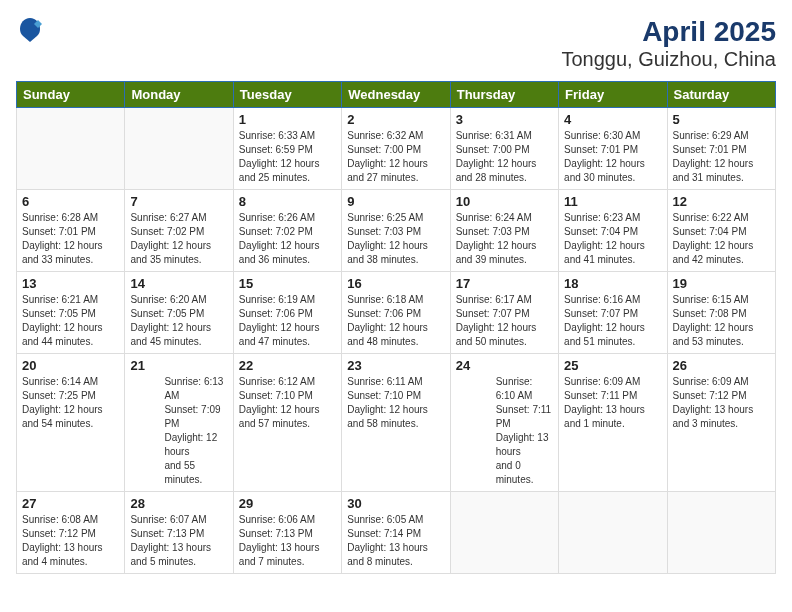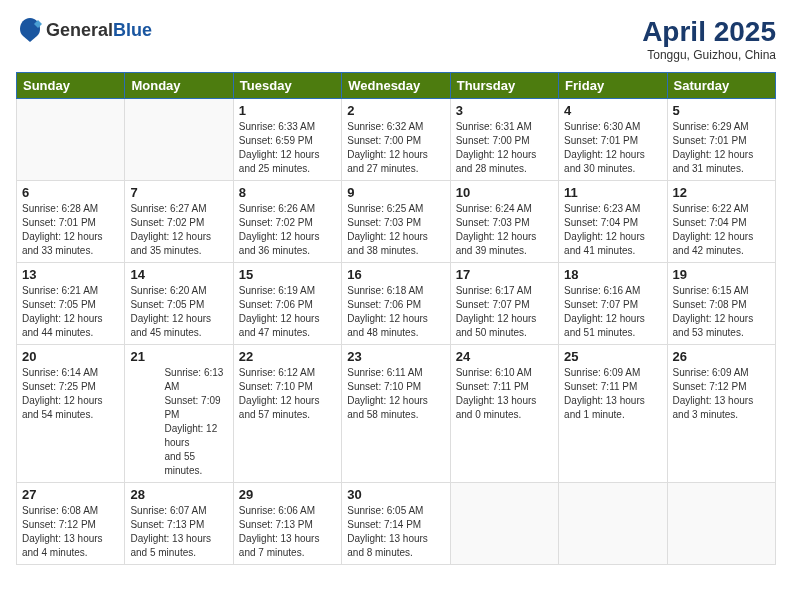--- a/index.html
+++ b/index.html
@@ -37,21 +37,21 @@
     }
     .title-area {
       text-align: right;
     }
     .month-title {
       font-size: 28px;
       font-weight: bold;
       color: #1a3a6b;
     }
     .location-title {
-      font-size: 12px;
+      font-size: 20px;
       color: #333;
     }
     .calendar {
       width: 100%;
       border-collapse: collapse;
       border: 1px solid #ccc;
     }
     .calendar th {
       background-color: #4d7c0f;
       color: #fff;
@@ -89,23 +89,20 @@
   </style>
 </head>
 <body>
 
 <div class="header-area">
   <div class="logo">
     <svg class="logo-icon" viewBox="0 0 28 28">
       <path d="M14 2 C8 2 4 7 4 13 C4 16 5 18 7 20 L14 26 L21 20 C23 18 24 16 24 13 C24 7 20 2 14 2Z" fill="#1a56a0"></path>
       <path d="M18 8 L22 4 L26 8 L22 12Z" fill="#4a9fd4"></path>
     </svg>
-    <div>
-      <span class="logo-text-general">General</span><span class="logo-text-blue">Blue</span>
-    </div>
   </div>
   <div class="title-area">
     <div class="month-title">April 2025</div>
     <div class="location-title">Tonggu, Guizhou, China</div>
   </div>
 </div>
 
 <table class="calendar">
   <thead>
     <tr>
@@ -284,21 +281,21 @@
         </td>
         <td>
           <span class="day-number">23</span>
           <div class="day-info" style="white-space: pre-line;">Sunrise: 6:11 AM
 Sunset: 7:10 PM
 Daylight: 12 hours
 and 58 minutes.</div>
         </td>
         <td>
           <span class="day-number">24</span>
-          <div class="day-info" style="white-space: pre-line;">Sunrise: 6:10 AM
+          <div class="day-info" style="white-space: pre-line; margin-left: 40px;">Sunrise: 6:10 AM
 Sunset: 7:11 PM
 Daylight: 13 hours
 and 0 minutes.</div>
         </td>
         <td>
           <span class="day-number">25</span>
           <div class="day-info" style="white-space: pre-line;">Sunrise: 6:09 AM
 Sunset: 7:11 PM
 Daylight: 13 hours
 and 1 minute.</div>

